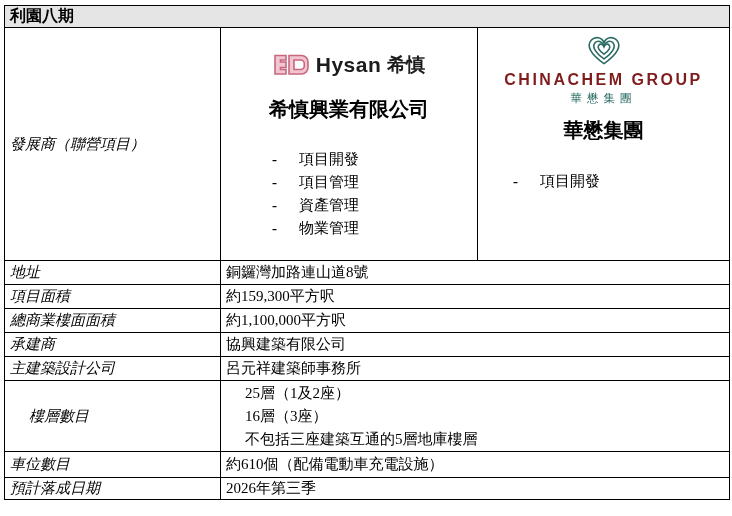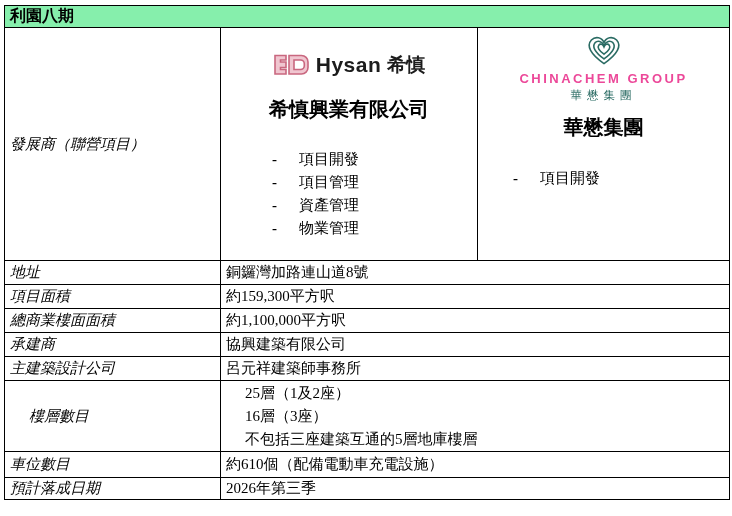--- a/index.html
+++ b/index.html
@@ -13,21 +13,21 @@
     border-collapse: collapse; table-layout: fixed;
     width: 725px;
   }
   table.spec td {
     border: 1.5px solid #000;
     padding: 0 5px;
     vertical-align: middle;
     overflow: hidden;
   }
   td.title-cell {
-    background: #86efac;
+    background: #e5e5e5;
     font-weight: bold; font-size: 16px;
     height: 21px; padding-left: 6px;
   }
   td.label-cell { padding-left: 6px; font-style: italic; }
   td.value-cell { padding-left: 6px; }
   tr.r-std td { height: 23px; }
   tr.r-dev td { height: 232px; }
   td.dev-cell { vertical-align: top; padding: 0; }
   .dev-col { display: flex; flex-direction: column; height: 100%; }
   .logo-line {
@@ -46,21 +46,21 @@
   .roles { margin-top: 25px; }
   .cc-roles { margin-top: 26px; }
   .role-line { display: flex; line-height: 23px; padding-left: 46px; }
   .cc-role-line { padding-left: 30px; }
   .role-dash { width: 27px; font-weight: bold; }
   .cc-logo-block {
     display: flex; flex-direction: column; align-items: center; margin-top: 4px;
   }
   .cc-group-en {
     font-family: "Liberation Sans", "DejaVu Sans", sans-serif;
-    color: #ec4899; font-size: 13px; font-weight: 600;
+    color: #7f1d1d; font-size: 16px; font-weight: 600;
     letter-spacing: 2.5px; margin-top: 3px;
   }
   .cc-group-cjk {
     color: #2a6b63; font-size: 11.5px; letter-spacing: 5px; margin-top: 2px;
   }
   tr.r-floors td { height: 70px; vertical-align: middle; padding-left: 24px; }
   .floor-line { line-height: 23px; }
   tr.r-park td { height: 25px; }
   tr.r-done td { height: 21px; }
 </style>

